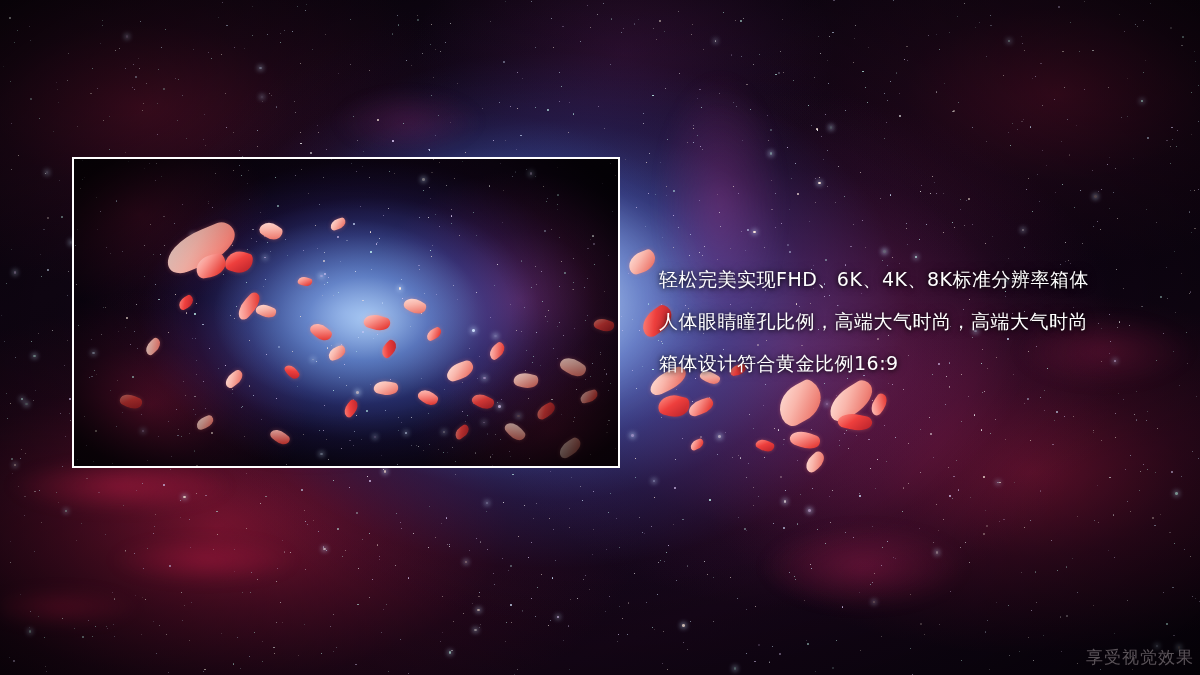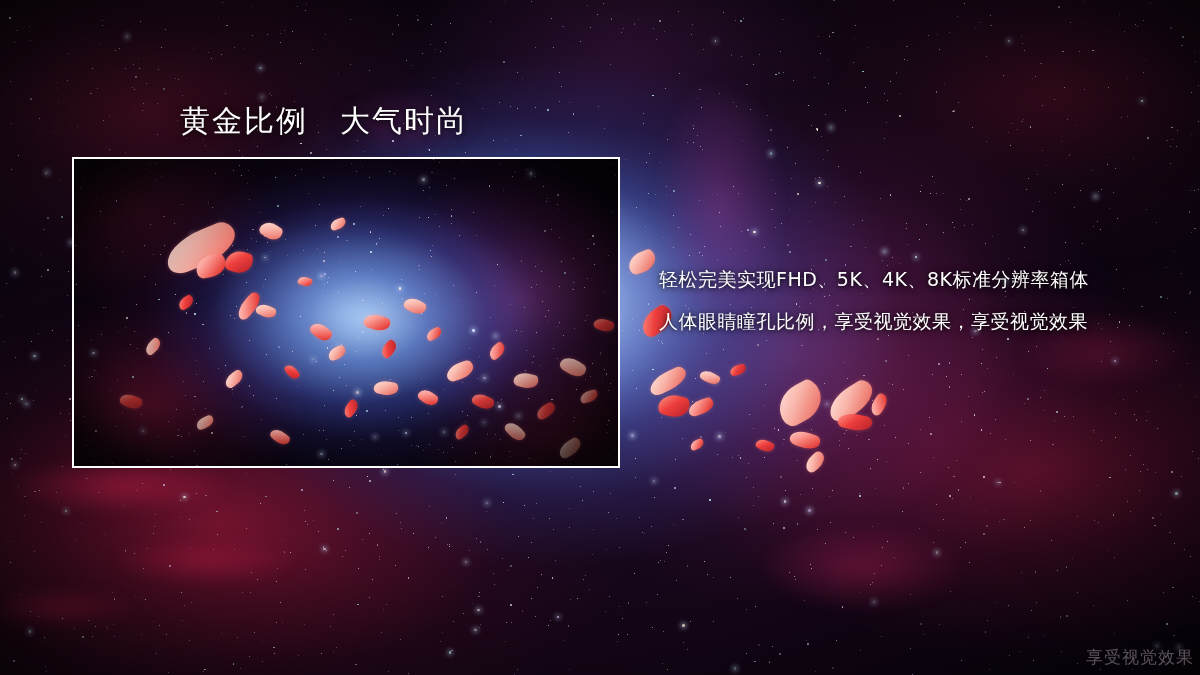--- a/index.html
+++ b/index.html
@@ -2213,22 +2213,22 @@
           <span class="petal pale" style="left:122px;top:258px;width:18px;height:11px;transform:rotate(-20deg);opacity:1;"></span>
           <span class="petal" style="left:196px;top:272px;width:20px;height:12px;transform:rotate(40deg);opacity:1;"></span>
           <span class="petal pale" style="left:484px;top:282px;width:24px;height:14px;transform:rotate(-30deg);opacity:1;"></span>
           <span class="petal deep" style="left:520px;top:160px;width:20px;height:12px;transform:rotate(22deg);opacity:1;"></span>
           <span class="petal pale" style="left:256px;top:60px;width:16px;height:10px;transform:rotate(-18deg);opacity:1;"></span>
         </div>
       <div class="frame-vignette"></div>
     </div>
   </div>
 
-  <div id="slide-title">黄金比例　大气时尚</div>
 
   <div id="body-copy">
-    <div class="line">轻松完美实现FHD、5K、4K、8K标准分辨率箱体</div>
-    <div class="line">人体眼睛瞳孔比例，享受视觉效果，享受视觉效果</div>
+    <div class="line">轻松完美实现FHD、6K、4K、8K标准分辨率箱体</div>
+    <div class="line">人体眼睛瞳孔比例，高端大气时尚，高端大气时尚</div>
+    <div class="line">箱体设计符合黄金比例16:9</div>
   </div>
 
   <div id="watermark">享受视觉效果</div>
 
 </div>
 
 </body></html>

